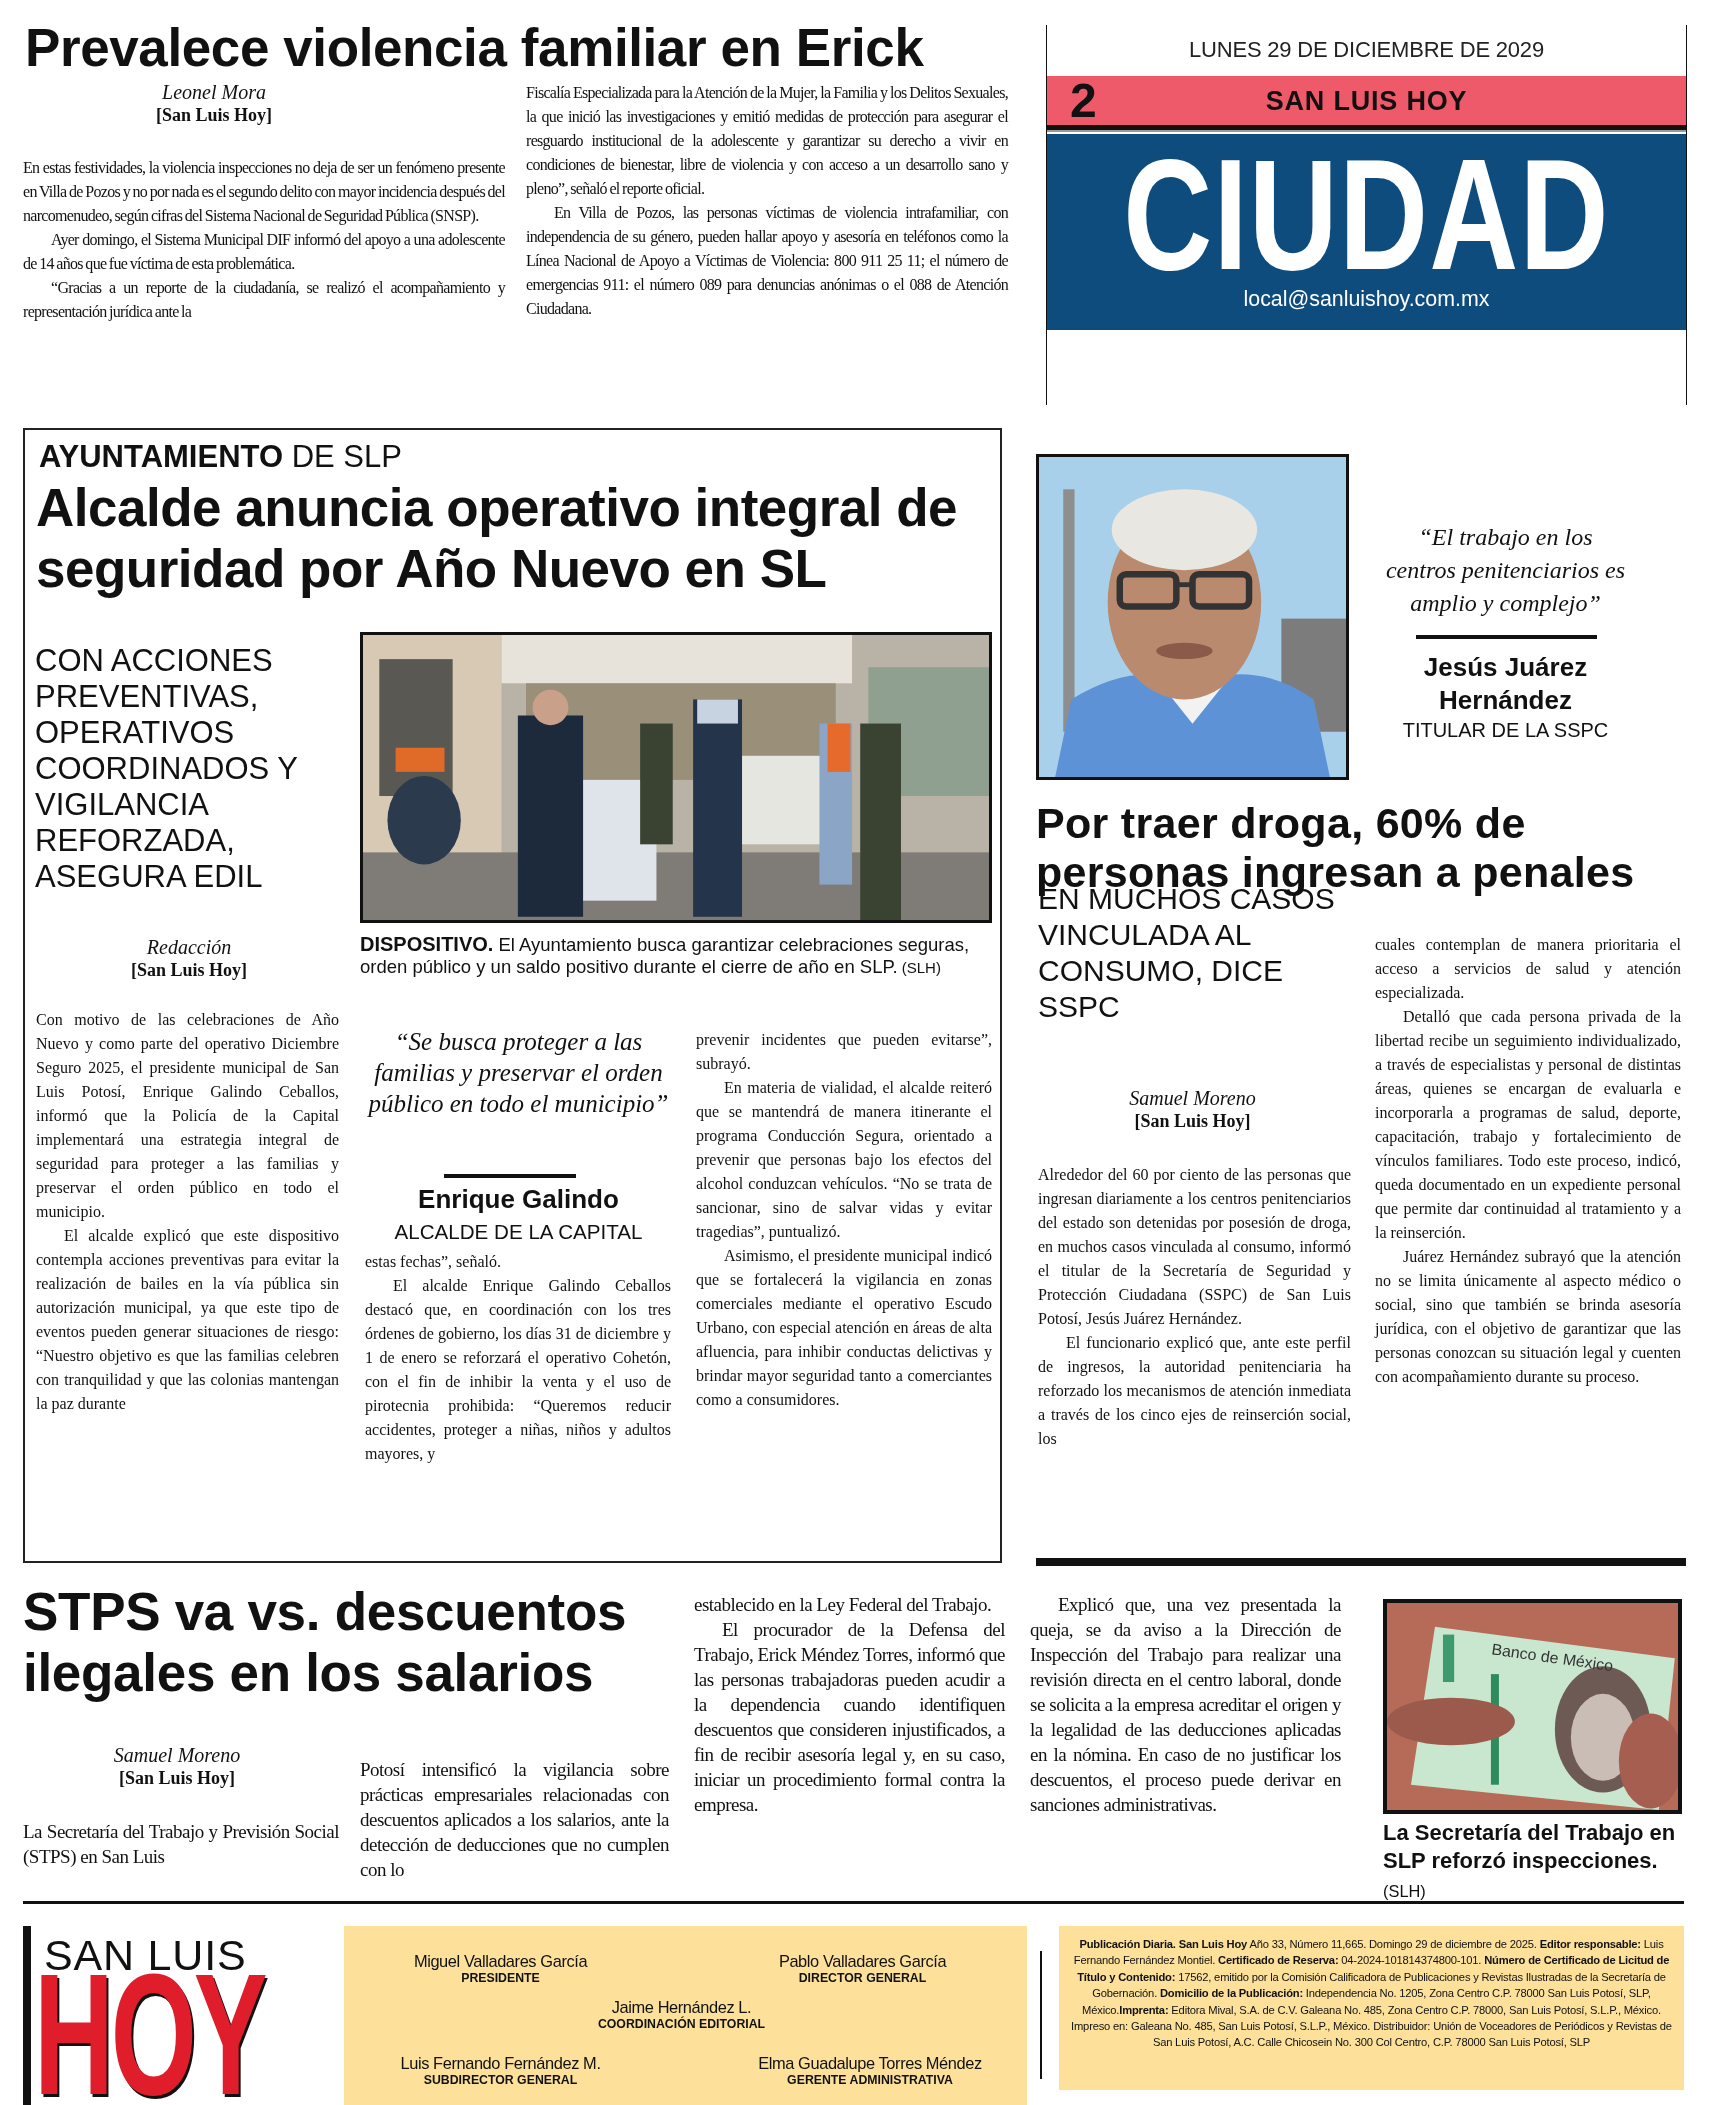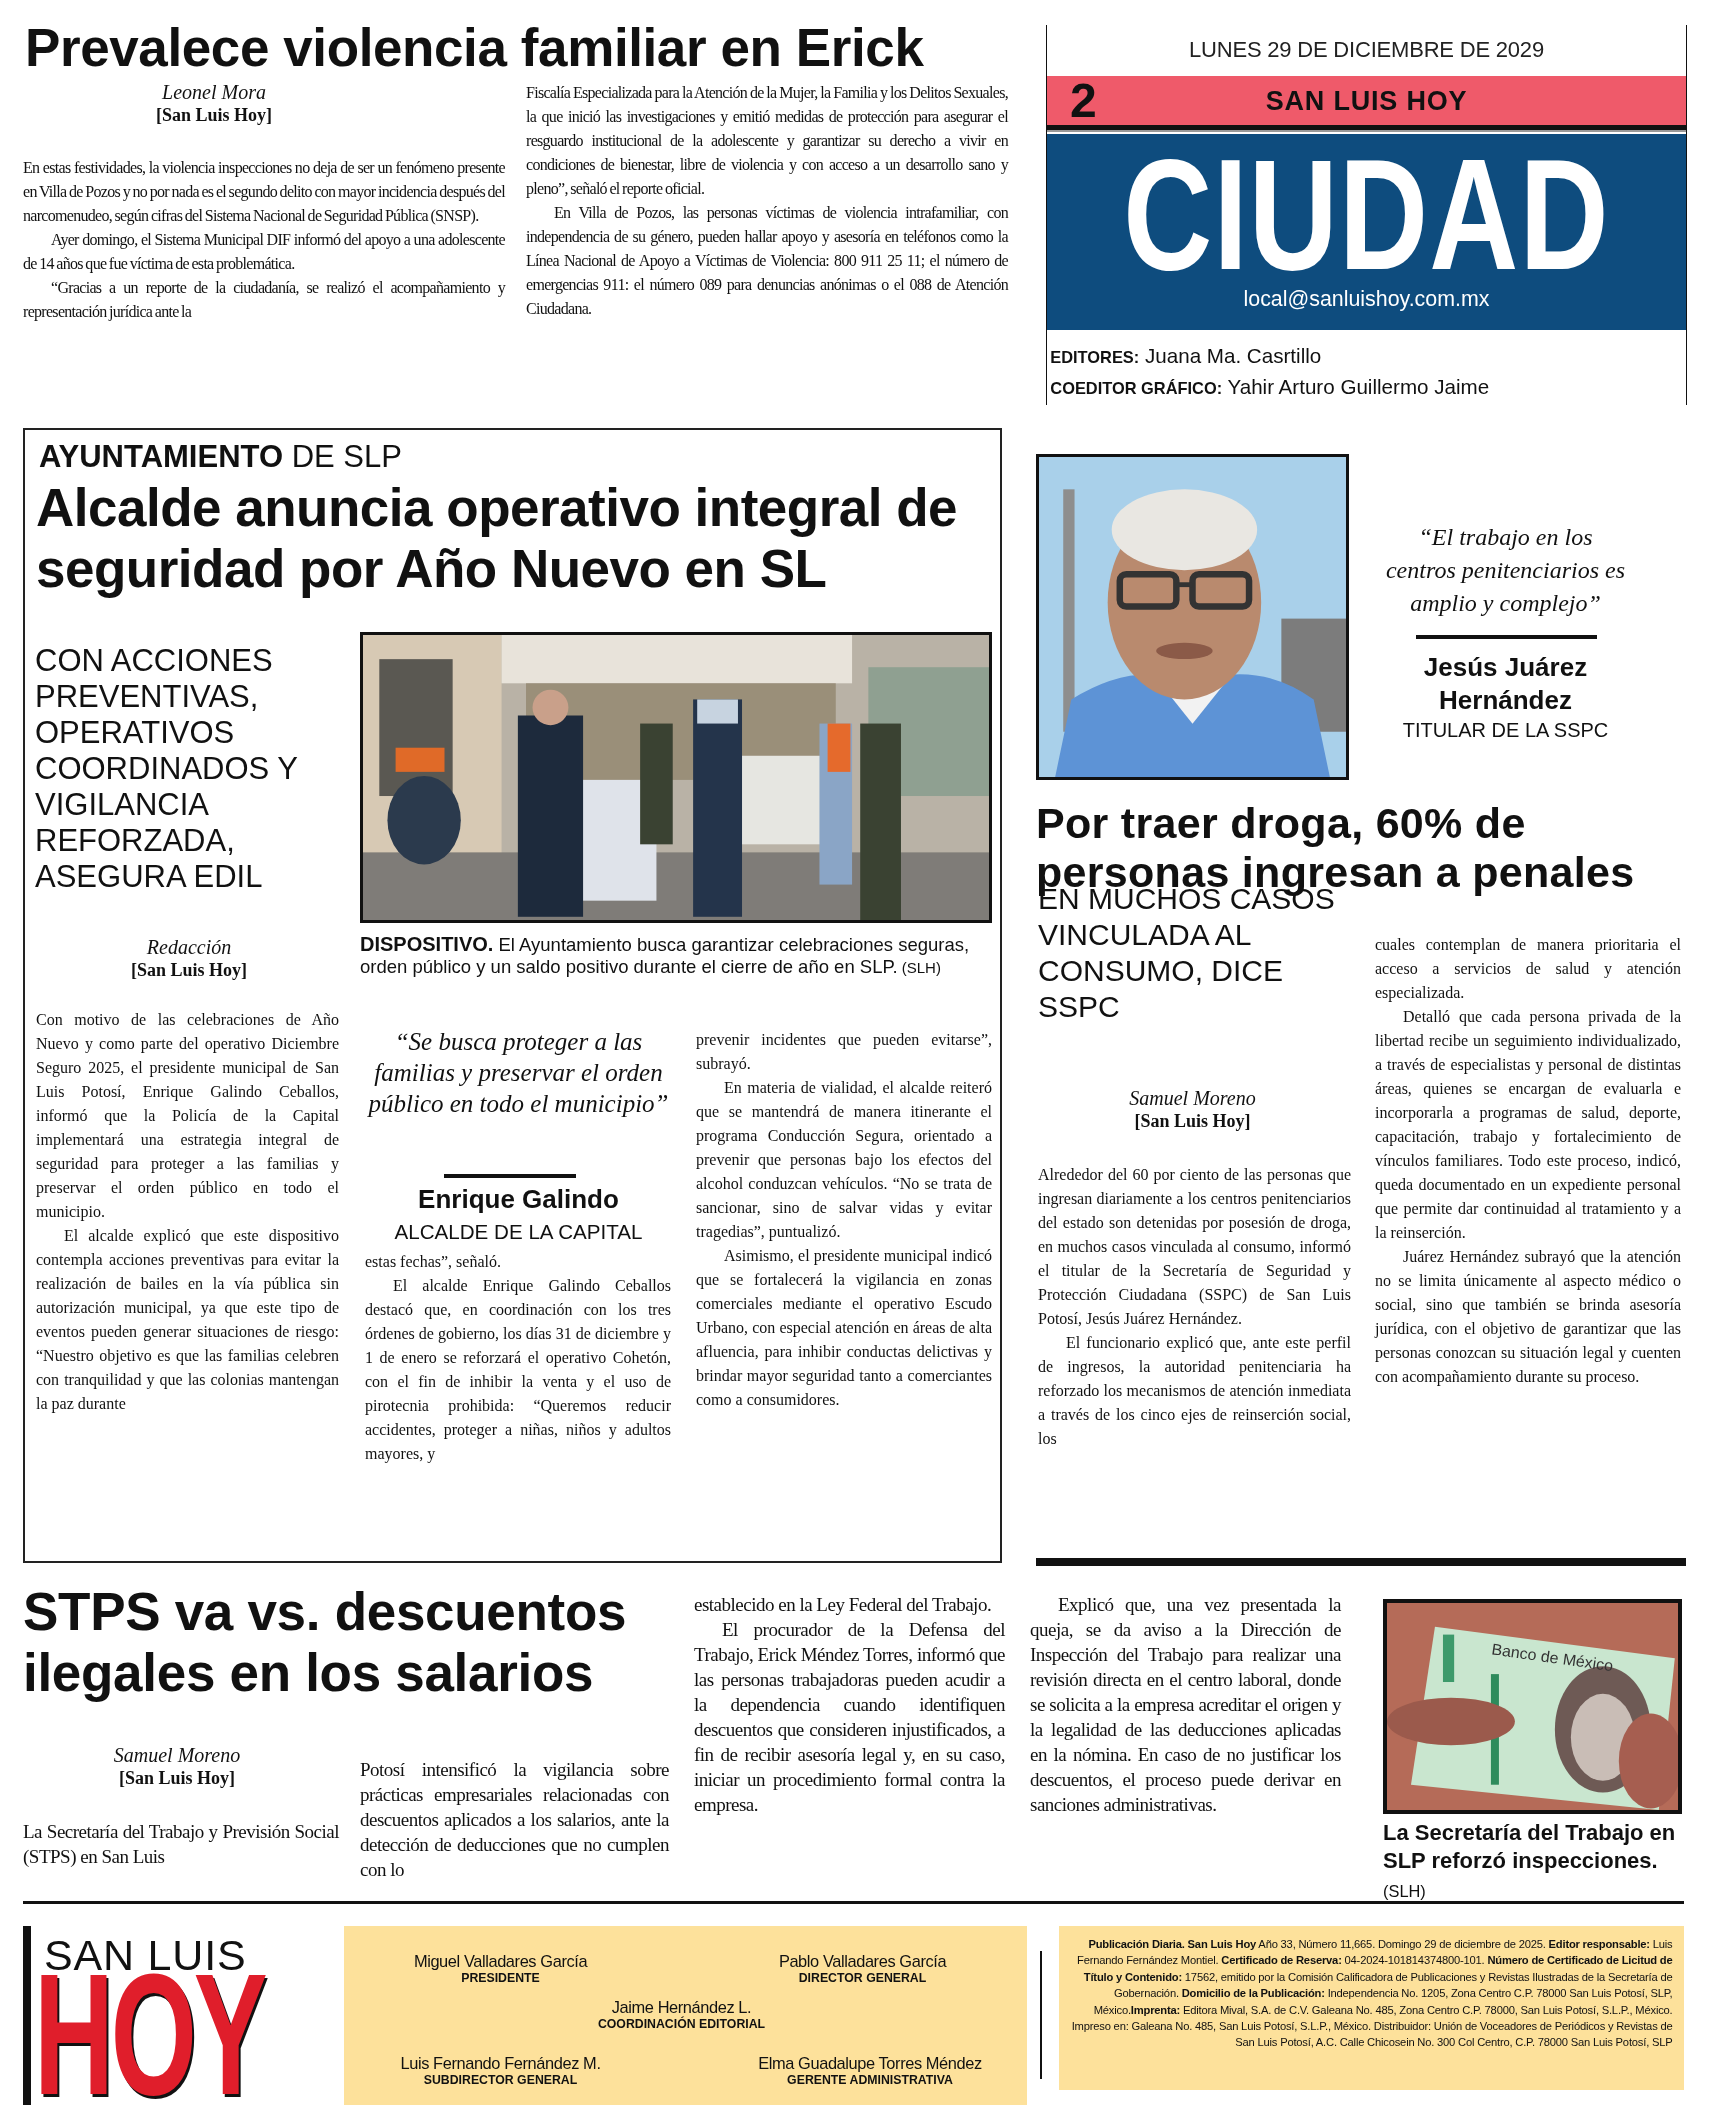--- a/index.html
+++ b/index.html
@@ -77,21 +77,21 @@
 
   
   #footer-rule { left: 23px; top: 1901px; width: 1661px; height: 3.3px; background: #111; }
   #footer-logo { left: 23px; top: 1926px; width: 337px; height: 179px; background: #fff; border-left: 8.2px solid #111; border-right: 8.2px solid #111; overflow: hidden; }
   #footer-logo-top { position: absolute; left: 13px; top: 5px; font-family: "Liberation Sans", sans-serif; font-size: 43px; letter-spacing: 0.8px; color: #111; }
   #footer-logo-hoy { position: absolute; left: 3.3px; top: 30px; font-family: "Liberation Sans", sans-serif; font-weight: bold; font-size: 173px; line-height: 156px; color: #e01e2b; letter-spacing: -5px; transform: scaleX(0.64); transform-origin: left top; text-shadow: 3.3px 3.3px 0 #111; }
   #footer-staff { left: 344px; top: 1926px; width: 683px; height: 179px; background: #fde19b; }
   .staff { position: absolute; text-align: center; font-family: "Liberation Sans", sans-serif; }
   .staff .n { font-size: 16.4px; letter-spacing: -0.4px; }
   .staff .r { font-size: 12.3px; font-weight: bold; }
-  #footer-legal { left: 1059px; top: 1926px; width: 625px; height: 164px; background: #fde19b; padding: 10px 11.5px; text-align: right; font-family: "Liberation Sans", sans-serif; font-size: 11.2px; line-height: 16.4px; letter-spacing: -0.2px; }
+  #footer-legal { left: 1059px; top: 1926px; width: 625px; height: 164px; background: #fde19b; padding: 10px 11.5px; text-align: center; font-family: "Liberation Sans", sans-serif; font-size: 11.2px; line-height: 16.4px; letter-spacing: -0.2px; }
   #footer-legal b { font-weight: bold; }
   #footer-vline { left: 1040px; top: 1951px; width: 1.6px; height: 128px; background: #111; }
 
   
   .photo-fill { width: 100%; height: 100%; position: relative; }
 </style>
 </head>
 <body>
 
 <h1 id="top-headline" class="abs">Prevalece violencia familiar en Erick</h1>
@@ -112,24 +112,20 @@
 <div id="section-header" class="abs">
   <div id="header-date">LUNES 29 DE DICIEMBRE DE 2029</div>
   <div id="header-red">
     <div id="page-number">2</div>
     <div id="paper-name-top">SAN LUIS HOY</div>
   </div>
   <div id="header-rule"></div>
   <div id="header-blue">
     <div id="section-name">CIUDAD</div>
     <div id="section-email">local@sanluishoy.com.mx</div>
-  </div>
-  <div id="editors">
-    <div><b>EDITORES:</b> <span>Juana Ma. Casrtillo</span></div>
-    <div><b>COEDITOR GRÁFICO:</b> <span>Yahir Arturo Guillermo Jaime</span></div>
   </div>
 </div>
 
 <div id="ayto-box" class="abs"></div>
 <div id="ayto-kicker" class="abs"><b>AYUNTAMIENTO</b><span> DE SLP</span></div>
 <h2 id="ayto-headline" class="abs">Alcalde anuncia operativo integral de seguridad por Año Nuevo en SL</h2>
 <div id="ayto-deck" class="abs">CON ACCIONES PREVENTIVAS, OPERATIVOS COORDINADOS Y VIGILANCIA REFORZADA, ASEGURA EDIL</div>
 
 <div id="ayto-photo" class="abs">
   <svg class="photo-fill" viewBox="0 0 768 354" preserveAspectRatio="none">

